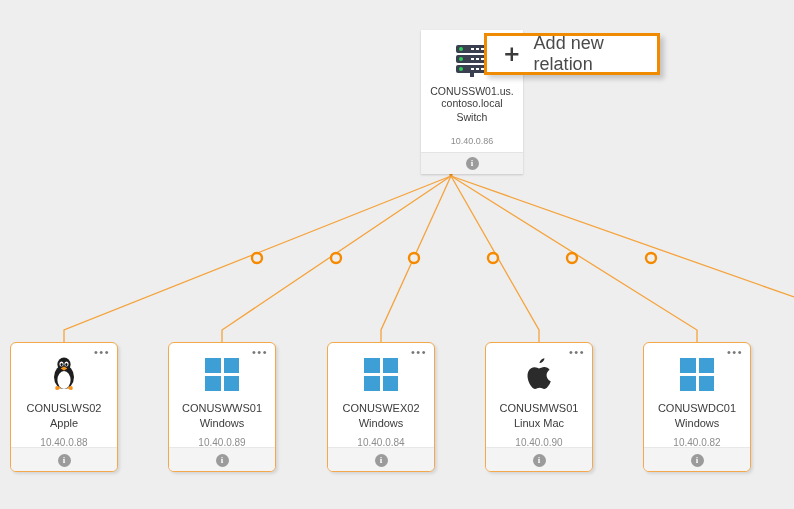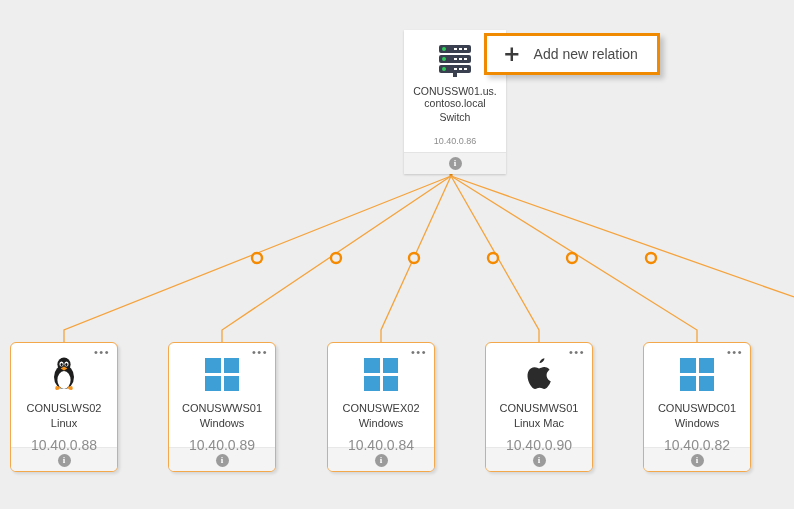--- a/index.html
+++ b/index.html
@@ -24,21 +24,21 @@
     position: absolute;
     left: 0; top: 0;
     width: 794px;
     height: 509px;
     pointer-events: none;
   }
 
   
   .root-card {
     position: absolute;
-    left: 404px;
+    left: 421px;
     top: 30px;
     width: 102px;
     background: #ffffff;
     box-shadow: 0 1px 2px rgba(0,0,0,0.16);
     z-index: 5;
   }
   .root-card .card-body {
     padding: 8px 4px 6px 4px;
     text-align: center;
   }
@@ -112,21 +112,21 @@
     padding: 0 4px;
     word-wrap: break-word;
   }
   .node-type {
     font-size: 11px;
     color: #3b3b3b;
     line-height: 14px;
     margin-top: 1px;
   }
   .node-ip {
-    font-size: 14px;
+    font-size: 10px;
     color: #8d8d8d;
     margin-top: 7px;
   }
   .root-card .node-name { font-size: 10.5px; line-height: 12px; margin-top: 5px; }
   .root-card .node-type { font-size: 10.5px; }
   .root-card .node-ip   { font-size: 9px; margin-top: 12px; }
 
   
   .info-icon {
     width: 13px;
@@ -161,21 +161,21 @@
   }
   .add-relation .plus {
     font-size: 21px;
     color: #3b3b3b;
     font-weight: bold;
     line-height: 18px;
     margin-right: 13px;
     font-family: "DejaVu Sans", sans-serif;
   }
   .add-relation .ar-label {
-    font-size: 14px;
+    font-size: 18px;
     color: #4a4a4a;
   }
 
   
   .srv {
     width: 34px;
     height: 34px;
     position: relative;
   }
   .srv .unit {
@@ -300,21 +300,21 @@
           <ellipse cx="12.5" cy="8" rx="2.1" ry="2.6" fill="#ffffff"></ellipse>
           <ellipse cx="17.5" cy="8" rx="2.1" ry="2.6" fill="#ffffff"></ellipse>
           <ellipse cx="12.6" cy="8.4" rx="1.1" ry="1.5" fill="#101010"></ellipse>
           <ellipse cx="17.4" cy="8.4" rx="1.1" ry="1.5" fill="#101010"></ellipse>
           <path d="M11.6 12.4 L15 10.6 L18.4 12.4 L15 14.6 Z" fill="#f7941e"></path>
           <path d="M7 30 C5 34 7.5 34.5 10 33.5 L12 31 Z" fill="#f7941e"></path>
           <path d="M23 30 C25 34 22.5 34.5 20 33.5 L18 31 Z" fill="#f7941e"></path>
         </svg>
       </div>
       <div class="node-name">CONUSLWS02</div>
-      <div class="node-type">Linux</div>
+      <div class="node-type">Apple</div>
       <div class="node-ip">10.40.0.88</div>
     </div>
     <div class="card-footer">
       <div class="info-icon">i</div>
     </div>
   </div>
 
   <div class="leaf-card" style="left:168px;">
     <div class="card-body">
       <div class="dots-menu">•••</div>

